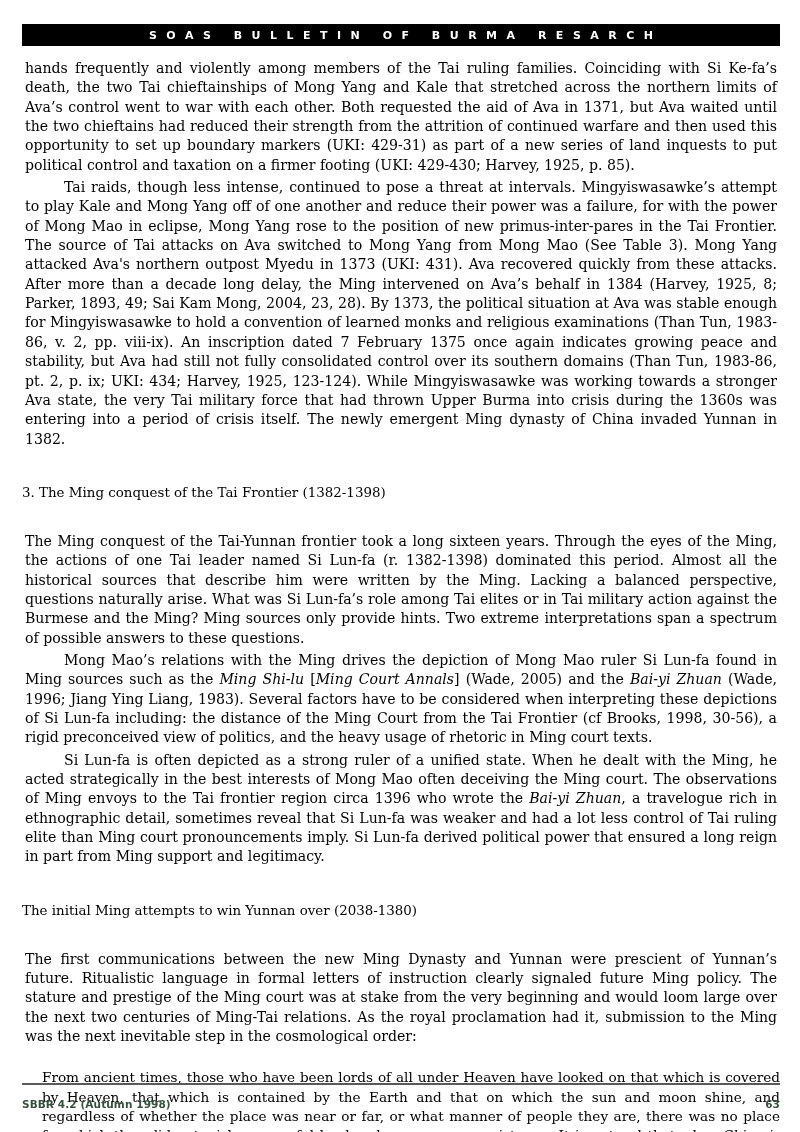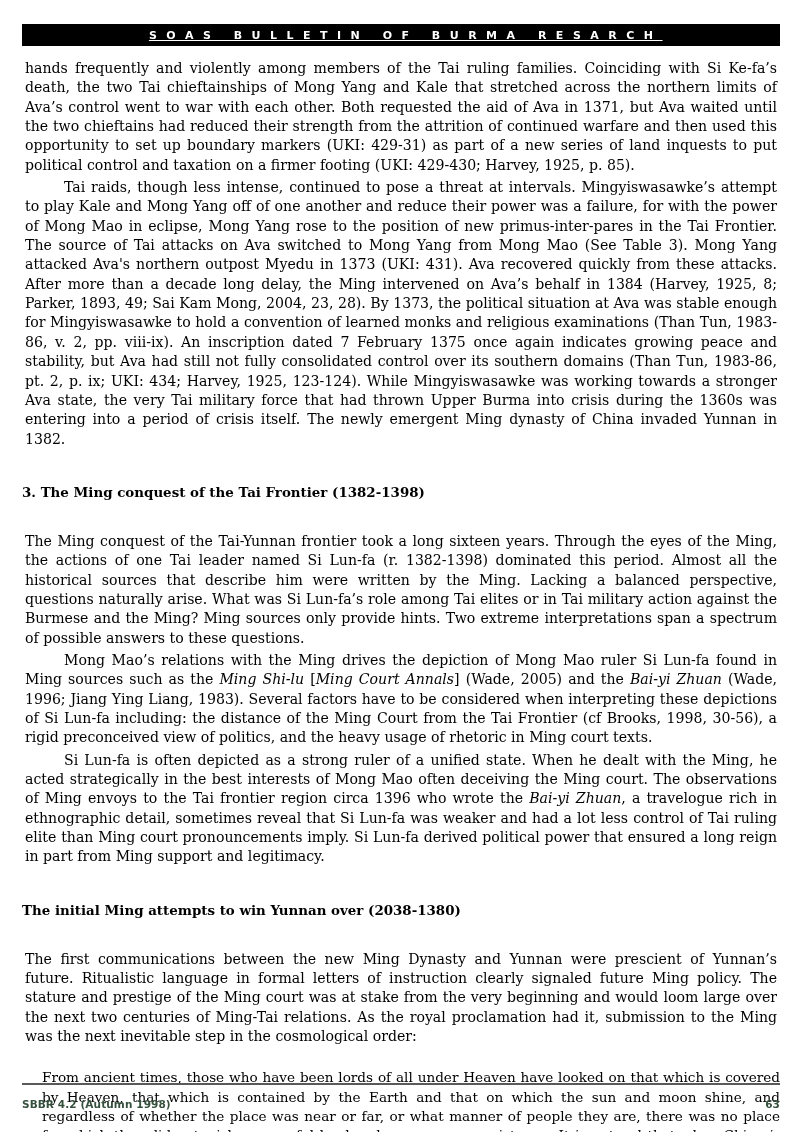--- a/index.html
+++ b/index.html
@@ -29,21 +29,20 @@
     left: 22px;
     top: 24px;
     width: 758px;
     height: 22px;
     background: #000000;
     color: #ffffff;
     display: flex;
     align-items: center;
     justify-content: center;
     box-sizing: border-box;
-    text-decoration: underline;
   }
   .header-bar .header-title {
     font-family: "DejaVu Sans", "Liberation Sans", sans-serif;
     font-weight: bold;
     font-size: 11px;
     letter-spacing: 9.5px;
     text-indent: 9.5px;
     line-height: 1;
     white-space: nowrap;
     color: #ffffff;
@@ -65,21 +64,21 @@
     text-justify: inter-word;
     hyphens: manual;
   }
   p.para.indent { text-indent: 39px; }
   p.para.noindent { text-indent: 0; }
 
   h2.section-heading,
   h3.sub-heading {
     margin: 0;
     font-family: "DejaVu Serif", "Liberation Serif", serif;
-    font-weight: bold;
+    font-weight: normal;
     font-size: 13.4px;
     line-height: 19px;
     text-align: left;
   }
 
   .gap-sm { height: 19px; }
   .gap-md { height: 27px; }
   .gap-lg { height: 31px; }
 
   blockquote.quote {

